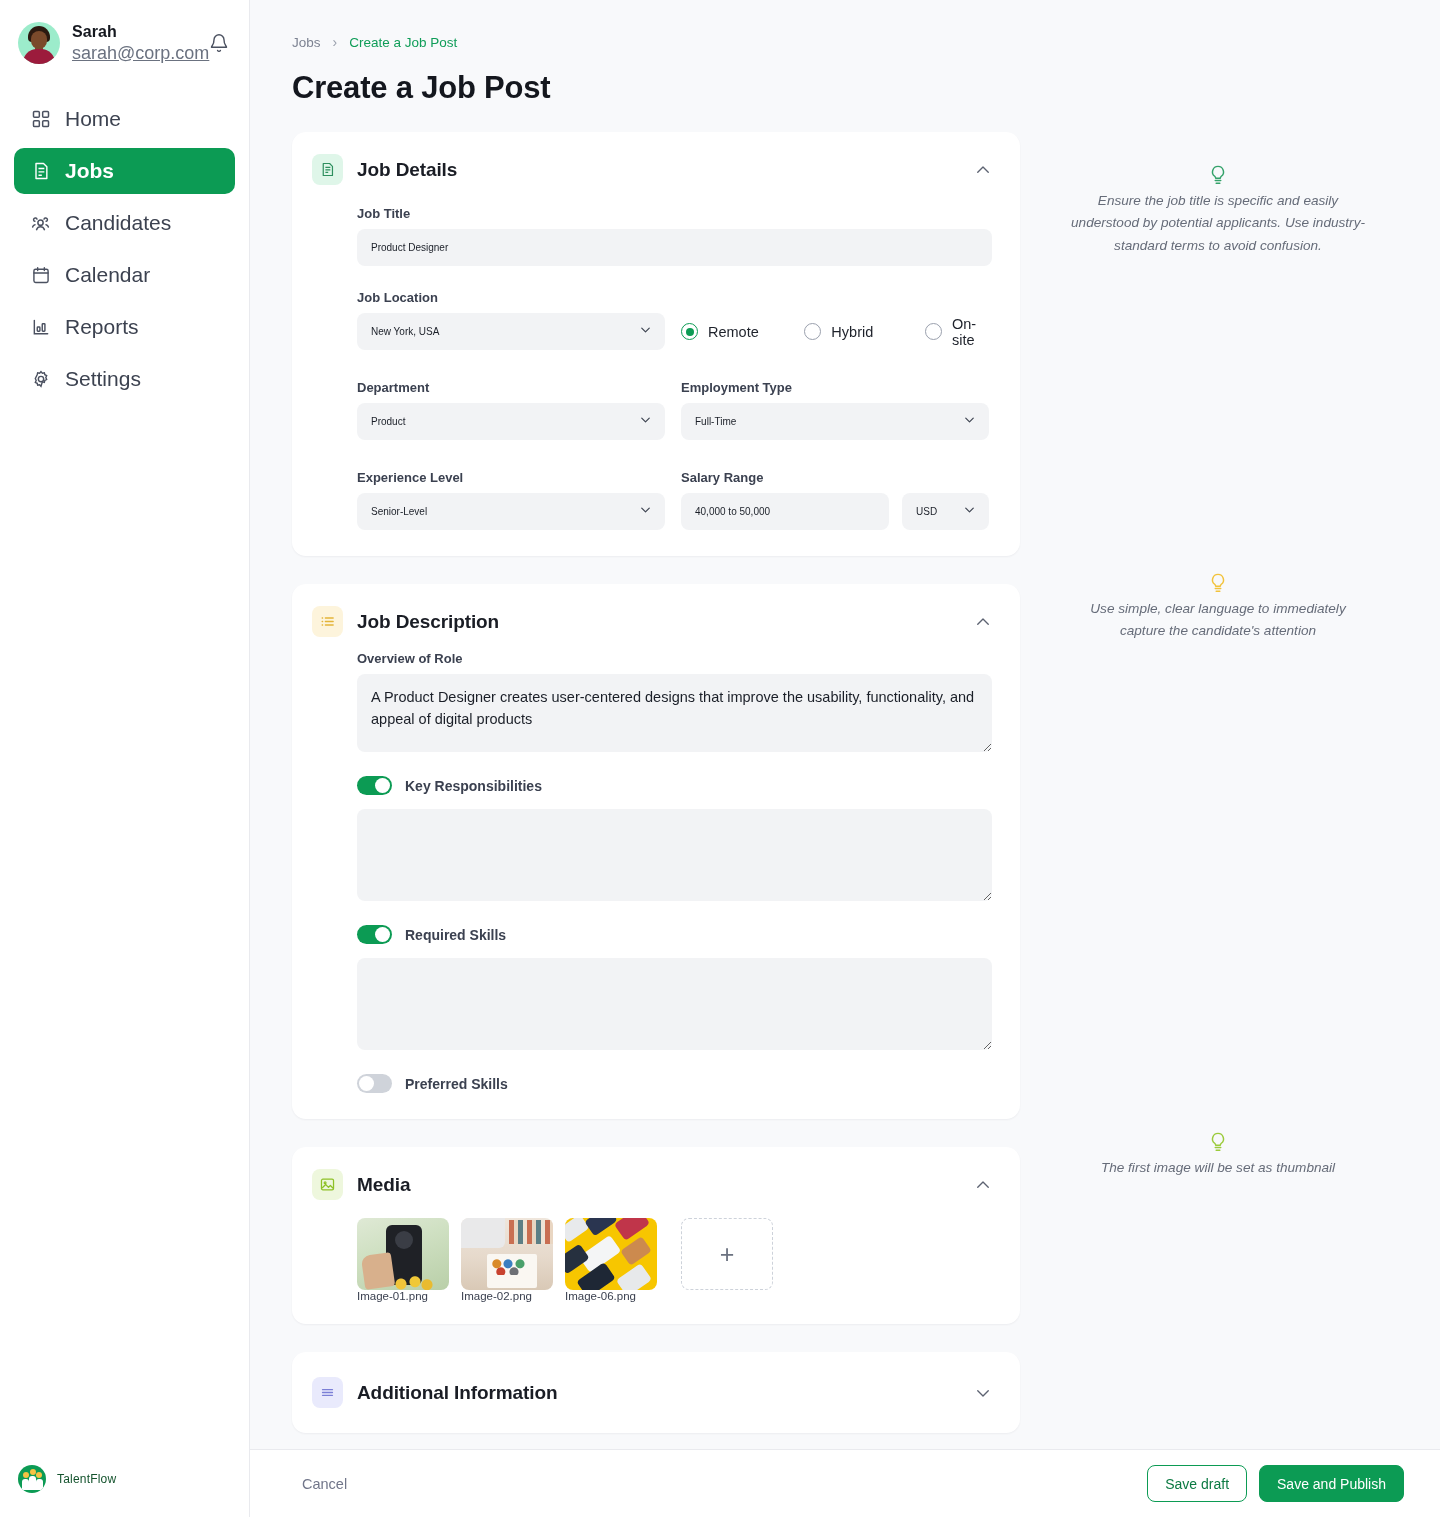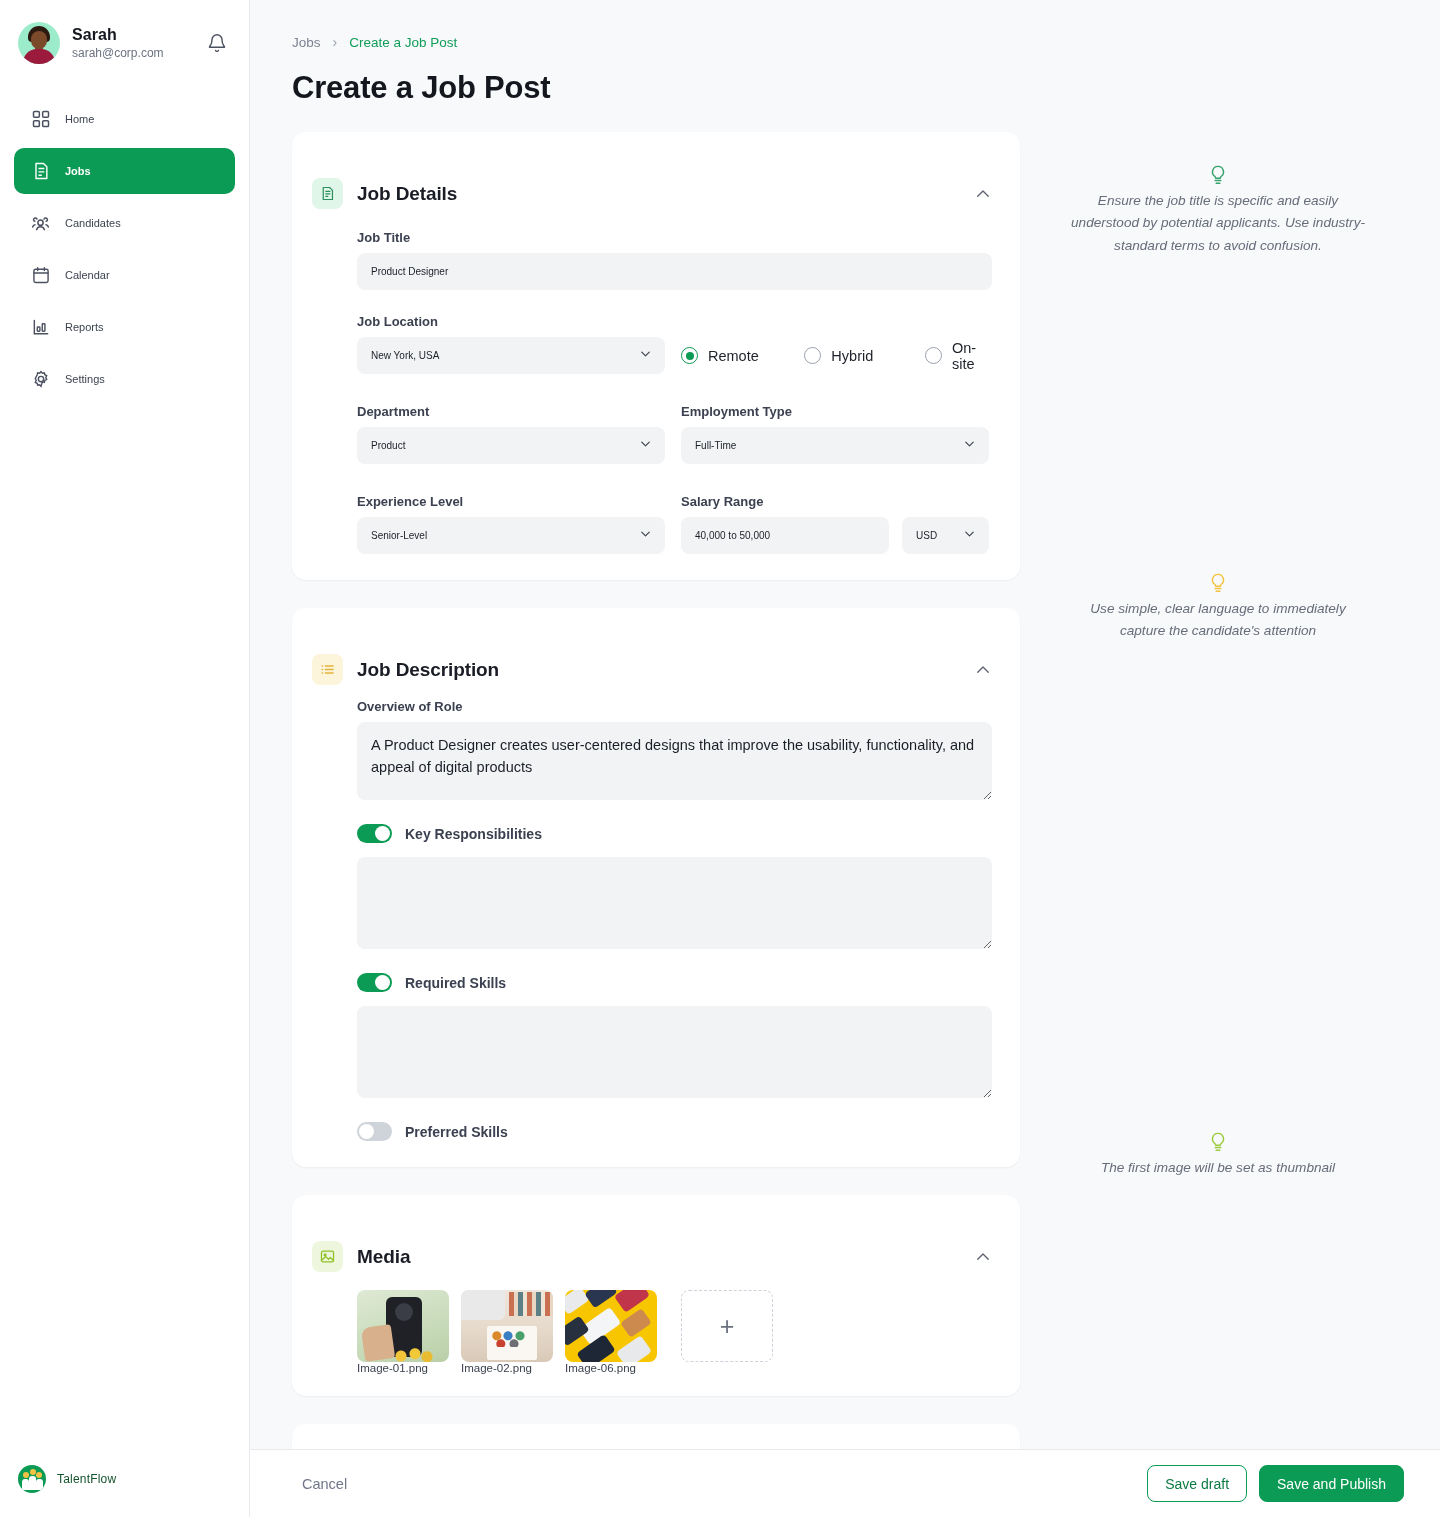--- a/index.html
+++ b/index.html
@@ -23,28 +23,28 @@
   .avatar {
     width: 42px; height: 42px; border-radius: 50%;
     background: #9ceccb; overflow: hidden; position: relative; flex: 0 0 42px;
   }
   .avatar .hair { position:absolute; left:10px; top:4px; width:22px; height:16px; border-radius:11px 11px 4px 4px; background:#2b1a10; }
   .avatar .face { position:absolute; left:13px; top:9px; width:16px; height:18px; border-radius:8px; background:#7a4a2b; }
   .avatar .body { position:absolute; left:5px; top:27px; width:32px; height:18px; border-radius:14px 14px 0 0; background:#9c1b3c; }
   .avatar .neck { position:absolute; left:17px; top:24px; width:8px; height:7px; background:#7a4a2b; }
   .user-text { margin-left: 12px; flex: 1; }
   .user-name { font-size: 16px; font-weight: 700; color: #15181f; letter-spacing: .1px; }
-  .user-mail { font-size: 12px; color: #6b7280; margin-top: 2px; }
+  .user-mail { font-size: 18px; color: #6b7280; margin-top: 2px; text-decoration: underline; }
   .bell { width: 20px; height: 20px; flex: 0 0 20px; margin-right: 6px; }
 
   .nav { margin-top: 32px; padding: 0 14px; display: flex; flex-direction: column; gap: 6px; }
   .nav-item {
     display: flex; align-items: center; gap: 14px;
     height: 46px; padding: 0 16px; border-radius: 10px;
-    color: #3c4250; font-size: 11px; cursor: pointer;
+    color: #3c4250; font-size: 21px; cursor: pointer;
   }
   .nav-item .ic { width: 21px; height: 21px; flex: 0 0 21px; display:flex; align-items:center; justify-content:center; }
   .nav-item.active { background: #0c9b54; color: #ffffff; font-weight: 700; }
 
   .brand { margin-top: auto; display: flex; align-items: center; gap: 11px; padding: 0 0 24px 18px; }
   .brand-logo { width: 28px; height: 28px; border-radius: 50%; background: #0c9b54; position: relative; overflow:hidden; flex:0 0 28px;}
   .brand-logo .p { position:absolute; background:#fff; }
   .brand-logo .h { position:absolute; background:#f5c343; border-radius:50%; }
   .brand-name { color: #14532d; font-size: 12px; font-weight: 400; letter-spacing:.2px; }
 
@@ -56,21 +56,21 @@
   .crumb-root { color: #7c8291; cursor: pointer; }
   .crumb-sep { color: #9aa0ad; font-size: 14px; }
   .crumb-cur { color: #0f9d58; cursor: pointer; }
   .page-title { font-size: 31px; font-weight: 700; color: #14171e; padding: 20px 0 0 42px; letter-spacing: -.2px; }
 
   .columns { display: flex; padding: 26px 0 0 42px; gap: 0; }
   .col-forms { width: 728px; flex: 0 0 728px; }
   .col-tips { width: 330px; flex: 0 0 330px; padding-left: 48px; position: relative; text-align: center; }
 
   .card { background: #ffffff; border-radius: 14px; margin-bottom: 28px; padding: 22px 28px 26px 20px; box-shadow: 0 1px 2px rgba(16,24,40,.05); }
-  .card-head { display: flex; align-items: center; gap: 14px; margin-top: 24px; }
+  .card-head { display: flex; align-items: center; gap: 14px; }
   .sec-icon { width: 31px; height: 31px; border-radius: 8px; display:flex; align-items:center; justify-content:center; flex:0 0 31px; }
   .sec-icon.green { background: #dff6e9; }
   .sec-icon.yellow { background: #fdf4dc; }
   .sec-icon.lime { background: #eef7dd; }
   .sec-icon.indigo { background: #e9eafc; }
   .sec-title { font-size: 19px; font-weight: 700; color: #1a1d25; letter-spacing: -.1px; }
   .chev { margin-left: auto; width: 18px; height: 18px; cursor: pointer; }
 
   .body-pad { padding-left: 45px; padding-right: 0; }
 

